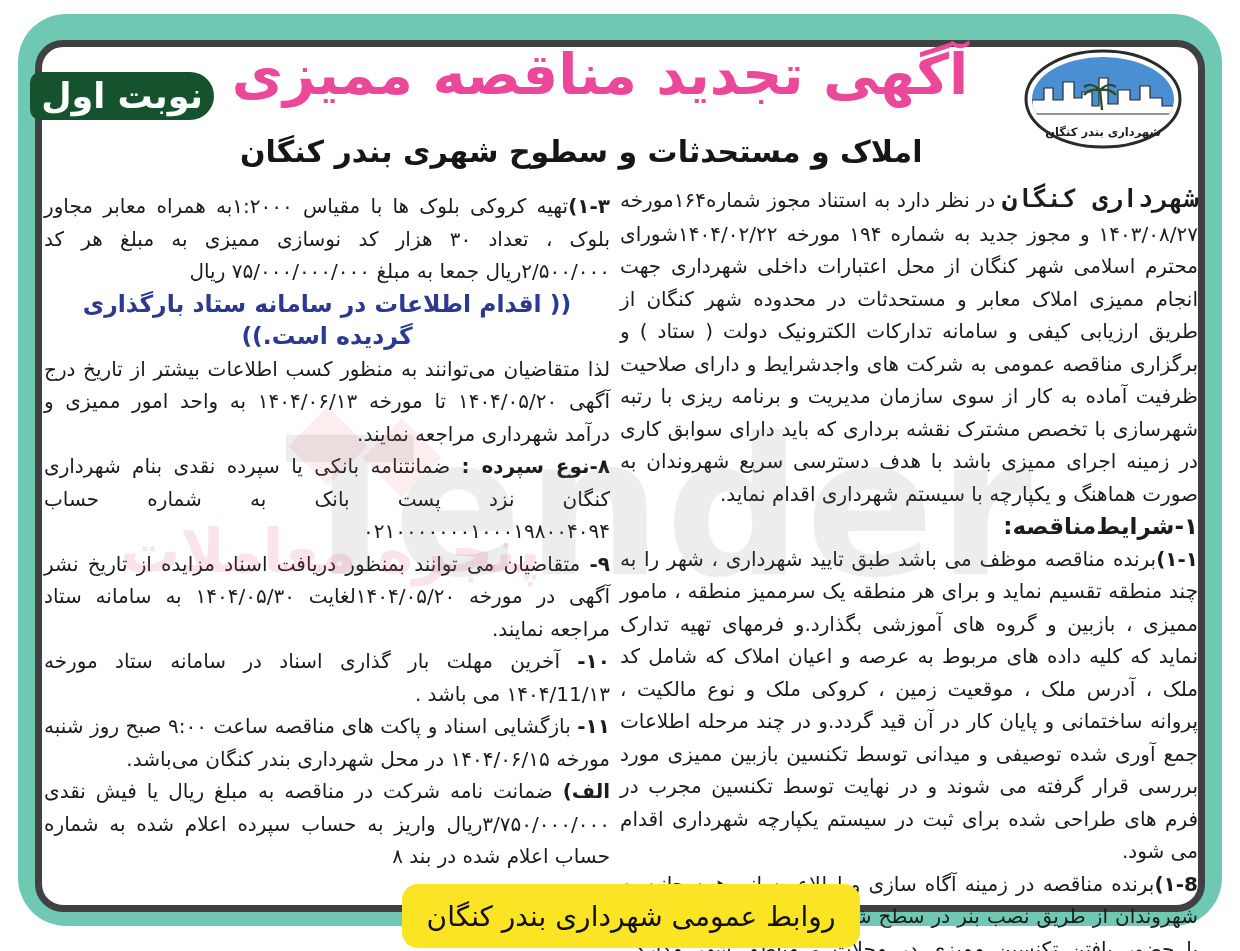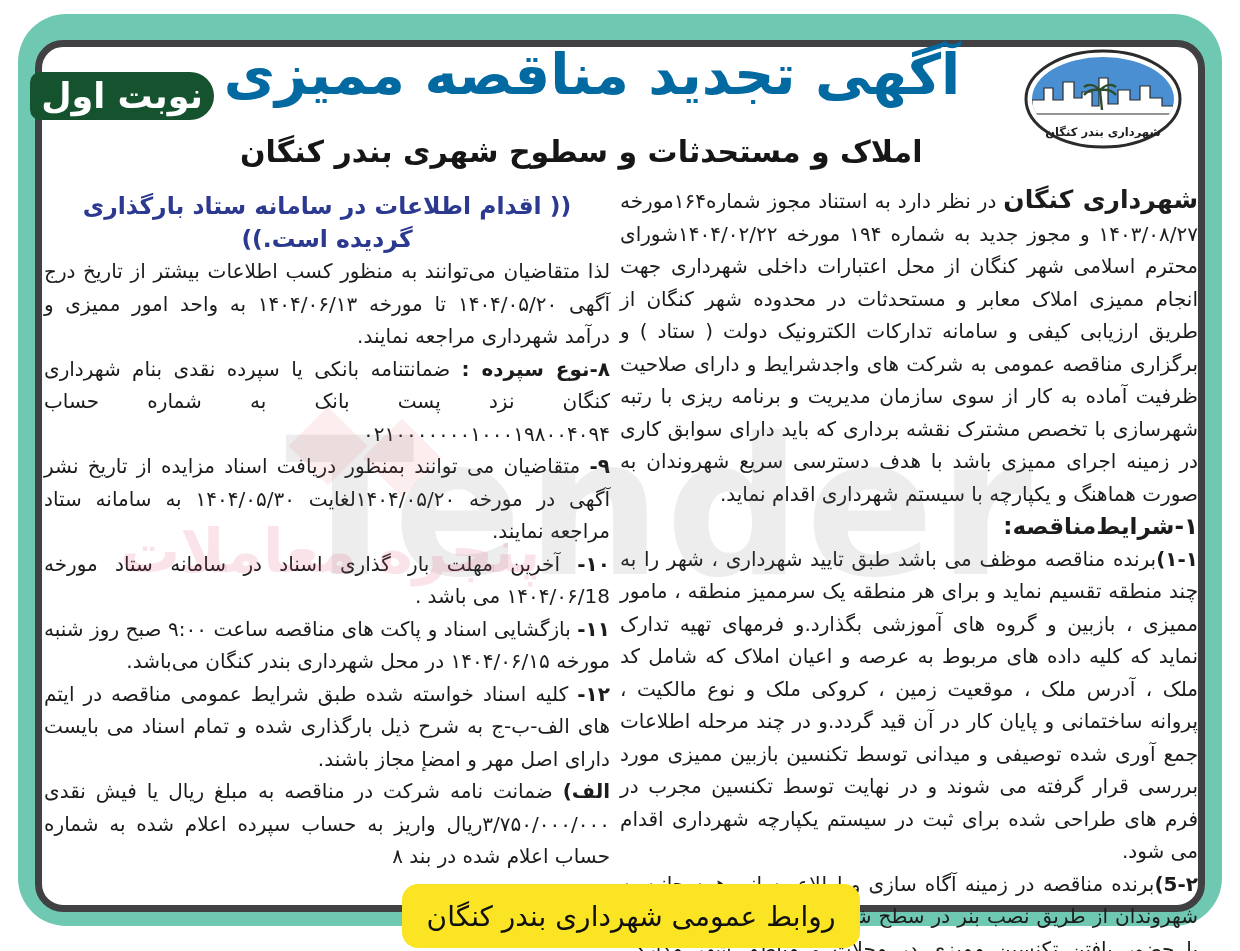--- a/index.html
+++ b/index.html
@@ -17,36 +17,36 @@
     box-sizing:border-box;background:#ffffff;
     border:7px solid #414143;border-radius:28px;z-index:2;
   }
   .badge{
     position:absolute;left:30px;top:72px;width:184px;height:48px;
     background:#14532d;color:#ffffff;border-radius:14px 32px 32px 14px;
     display:flex;align-items:center;justify-content:center;
     font-size:35px;font-weight:bold;z-index:6;direction:rtl;
   }
   .title{
-    position:absolute;left:212px;top:42px;width:760px;text-align:center;
-    font-size:56px;font-weight:bold;color:#0369a1;z-index:3;direction:rtl;
+    position:absolute;left:220px;top:42px;width:760px;text-align:center;
+    font-size:56px;font-weight:bold;color:#ec4899;z-index:3;direction:rtl;
   }
   .subtitle{
     position:absolute;left:240px;top:134px;width:720px;text-align:left;
     font-size:30px;font-weight:bold;color:#161616;z-index:3;direction:rtl;
   }
   .logo{position:absolute;left:1022px;top:48px;width:162px;height:102px;z-index:3;}
   .col{
     position:absolute;z-index:3;direction:rtl;text-align:justify;
     font-size:20px;line-height:32.5px;color:#1c1c1c;
   }
   .col-right{left:620px;top:184px;width:578px;}
   .col-left{left:44px;top:190px;width:566px;}
   .col p{margin:0;}
-  .lead{font-weight:bold;font-size:25px;}
+  .lead{font-weight:bold;font-size:25px;font-family:Liberation Mono, monospace;}
   .h1{font-weight:bold;font-size:23px;margin-top:2px;}
   .pfx{font-weight:bold;}
   .blue-note{
     color:#2b3990;font-weight:bold;font-size:23.5px;
     text-align:center;margin:4px 0 2px 0;
   }
   .footer-pill{
     position:absolute;left:402px;top:884px;width:458px;height:64px;
     background:#fbe423;border-radius:16px;z-index:6;
     display:flex;align-items:center;justify-content:center;
@@ -92,31 +92,31 @@
     <path d="M10,66 L10,52 L22,52 L22,40 L31,40 L31,52 L41,52 L41,34 L52,34 L52,50 L60,50 L60,44 L70,44 L70,58 L77,58 L77,30 L86,30 L86,56 L96,56 L96,42 L108,42 L108,52 L118,52 L118,38 L128,38 L128,50 L140,50 L140,58 L152,58 L152,66 Z" fill="#ffffff" stroke="#2b2b2b" stroke-width="1.2"></path>
     <path d="M80,62 L78,42 M78,42 C72,36 66,36 62,39 M78,42 C84,36 90,36 94,39 M78,42 C70,41 65,43 62,47 M78,42 C86,41 91,43 94,47" fill="none" stroke="#2e4d2e" stroke-width="2.4"></path>
   </g>
   <text x="81" y="88" text-anchor="middle" font-size="11.5" font-weight="bold" fill="#1e1e1e">شهرداری بندر کنگان</text>
 </svg>
 
 <div class="col col-right">
   <p><span class="lead">شهرداری کنگان</span><span> در نظر دارد به استناد مجوز شماره۱۶۴مورخه ۱۴۰۳/۰۸/۲۷ و مجوز جدید به شماره ۱۹۴ مورخه ۱۴۰۴/۰۲/۲۲شورای محترم اسلامی شهر کنگان از محل اعتبارات داخلی شهرداری جهت انجام ممیزی املاک معابر و مستحدثات در محدوده شهر کنگان از طریق ارزیابی کیفی و سامانه تدارکات الکترونیک دولت ( ستاد ) و برگزاری مناقصه عمومی به شرکت های واجدشرایط و دارای صلاحیت ظرفیت آماده به کار از سوی سازمان مدیریت و برنامه ریزی با رتبه شهرسازی با تخصص مشترک نقشه برداری که باید دارای سوابق کاری در زمینه اجرای ممیزی باشد با هدف دسترسی سریع شهروندان به صورت هماهنگ و یکپارچه با سیستم شهرداری اقدام نماید.</span></p>
   <p class="h1">۱-شرایط‌مناقصه:</p>
   <p><span class="pfx">۱-۱)</span><span>برنده مناقصه موظف می باشد طبق تایید شهرداری ، شهر را به چند منطقه تقسیم نماید و برای هر منطقه یک سرممیز منطقه ، مامور ممیزی ، بازبین و گروه های آموزشی بگذارد.و فرمهای تهیه تدارک نماید که کلیه داده های مربوط به عرصه و اعیان املاک که شامل کد ملک ، آدرس ملک ، موقعیت زمین ، کروکی ملک و نوع مالکیت ، پروانه ساختمانی و پایان کار در آن قید گردد.و در چند مرحله اطلاعات جمع آوری شده توصیفی و میدانی توسط تکنسین بازبین ممیزی مورد بررسی قرار گرفته می شوند و در نهایت توسط تکنسین مجرب در فرم های طراحی شده برای ثبت در سیستم یکپارچه شهرداری اقدام می شود.</span></p>
-  <p><span class="pfx">5-۲)</span><span>برنده مناقصه در زمینه آگاه سازی و اطلاع رسانی همه جانبه به شهروندان از طریق نصب بنر در سطح شهر اقدام نماید تا بدین ترتیب با حضور یافتن تکنسین ممیزی در محلات و مناطق شهر مدارکی همچون قولنامه ، سند مالکیت ، پروانه ساخت و قیض های آب و برق و گاز و...توسط شهروندان در اختیار مامورین ممیزی قرار داده شود.</span></p>
+  <p><span class="pfx">۱-8)</span><span>برنده مناقصه در زمینه آگاه سازی و اطلاع رسانی همه جانبه به شهروندان از طریق نصب بنر در سطح شهر اقدام نماید تا بدین ترتیب با حضور یافتن تکنسین ممیزی در محلات و مناطق شهر مدارکی همچون قولنامه ، سند مالکیت ، پروانه ساخت و قیض های آب و برق و گاز و...توسط شهروندان در اختیار مامورین ممیزی قرار داده شود.</span></p>
 </div>
 
 <div class="col col-left">
+  <p><span class="pfx">۱-۳)</span><span>تهیه کروکی بلوک ها با مقیاس ۱:۲۰۰۰به همراه معابر مجاور بلوک ، تعداد ۳۰ هزار کد نوسازی ممیزی به مبلغ هر کد ۲/۵۰۰/۰۰۰ریال جمعا به مبلغ ۷۵/۰۰۰/۰۰۰/۰۰۰ ریال</span></p>
   <p class="blue-note">(( اقدام اطلاعات در سامانه ستاد بارگذاری گردیده است.))</p>
   <p>لذا متقاضیان می‌توانند به منظور کسب اطلاعات بیشتر از تاریخ درج آگهی ۱۴۰۴/۰۵/۲۰ تا مورخه ۱۴۰۴/۰۶/۱۳ به واحد امور ممیزی و درآمد شهرداری مراجعه نمایند.</p>
   <p><span class="pfx">۸-نوع سپرده :</span><span> ضمانتنامه بانکی یا سپرده نقدی بنام شهرداری کنگان نزد پست بانک به شماره حساب ۰۲۱۰۰۰۰۰۰۰۱۰۰۰۱۹۸۰۰۴۰۹۴</span></p>
   <p><span class="pfx">۹-</span><span> متقاضیان می توانند بمنظور دریافت اسناد مزایده از تاریخ نشر آگهی در مورخه ۱۴۰۴/۰۵/۲۰لغایت ۱۴۰۴/۰۵/۳۰ به سامانه ستاد مراجعه نمایند.</span></p>
-  <p><span class="pfx">۱۰-</span><span> آخرین مهلت بار گذاری اسناد در سامانه ستاد مورخه ۱۴۰۴/۰۶/18 می باشد .</span></p>
+  <p><span class="pfx">۱۰-</span><span> آخرین مهلت بار گذاری اسناد در سامانه ستاد مورخه ۱۴۰۴/11/۱۳ می باشد .</span></p>
   <p><span class="pfx">۱۱-</span><span> بازگشایی اسناد و پاکت های مناقصه ساعت ۹:۰۰ صبح روز شنبه مورخه ۱۴۰۴/۰۶/۱۵ در محل شهرداری بندر کنگان می‌باشد.</span></p>
-  <p><span class="pfx">۱۲-</span><span> کلیه اسناد خواسته شده طبق شرایط عمومی مناقصه در ایتم های الف-ب-ج به شرح ذیل بارگذاری شده  و تمام اسناد می بایست دارای اصل مهر و امضإ مجاز باشند.</span></p>
   <p><span class="pfx">الف)</span><span> ضمانت نامه شرکت در مناقصه به مبلغ ریال یا فیش نقدی ۳/۷۵۰/۰۰۰/۰۰۰ریال واریز به حساب سپرده اعلام شده به شماره حساب اعلام شده در بند ۸</span></p>
 
 </div>
 
 <div class="wm-en">Tender</div>
 <div class="wm-fa">پنجره معاملات</div>
 <div class="wm-tile" style="left:300px;top:418px;"></div>
 <div class="wm-tile" style="left:374px;top:430px;"></div>
 
 <div class="footer-pill">

